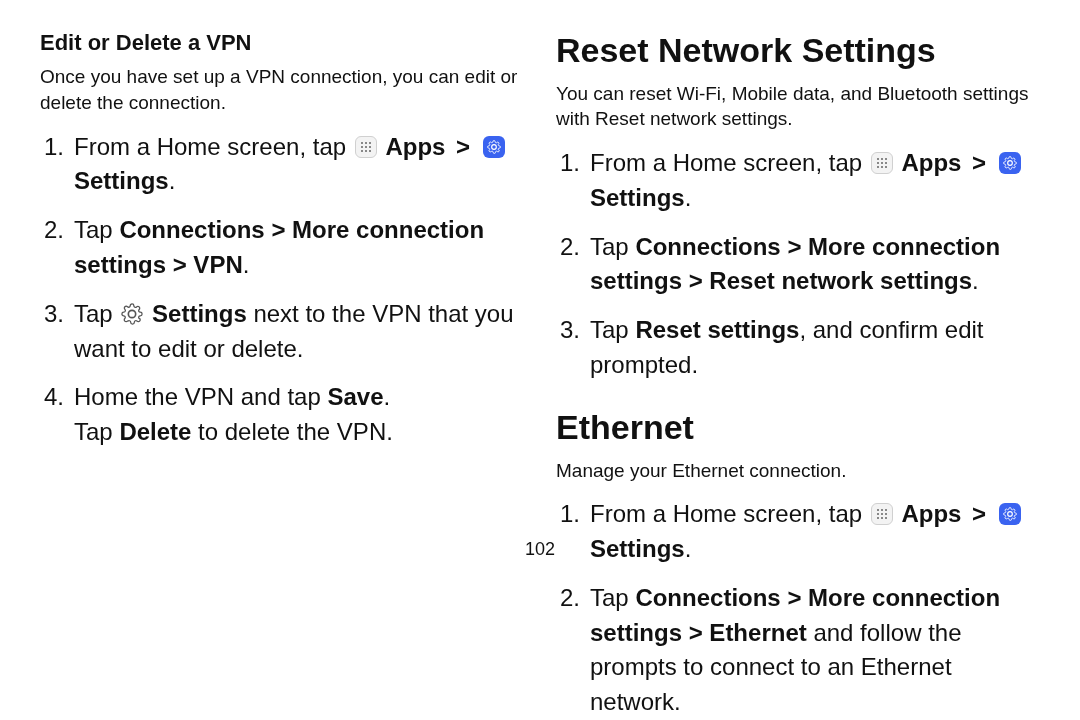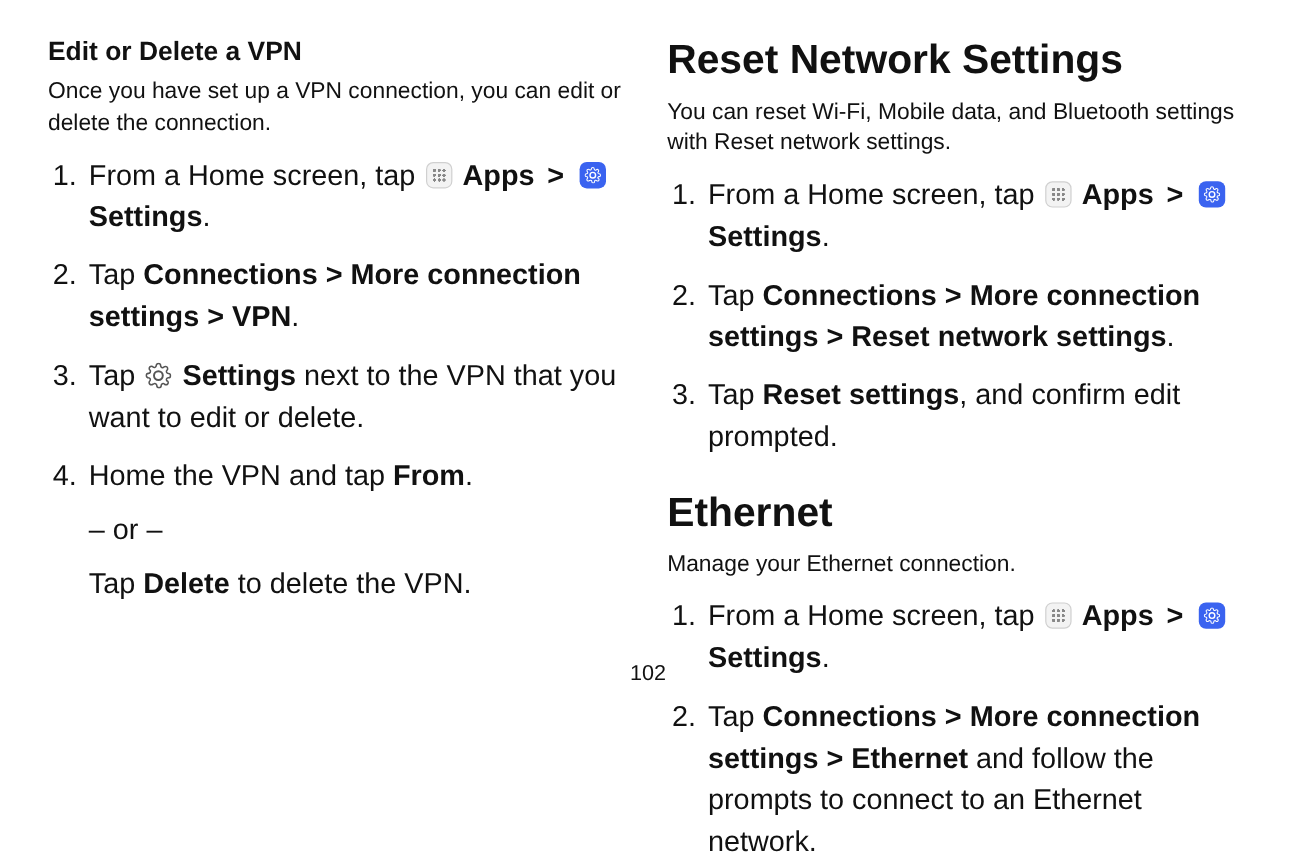--- a/index.html
+++ b/index.html
@@ -107,21 +107,21 @@
     border: none;
   }
 
   
   .footer {
     display: flex;
     justify-content: space-between;
     font-size: 18px;
     padding-top: 8px;
   }
-  .footer .center { position: absolute; left: 50%; transform: translateX(-50%); bottom: 24px; }
+  .footer .center { position: absolute; left: 50%; transform: translateX(-50%); bottom: 36px; }
 </style>
 </head>
 <body>
 
 <div class="page">
   <div class="cols">
 
     <div class="col">
       <h3 class="sub">Edit or Delete a VPN</h3>
       <p class="intro">Once you have set up a VPN connection, you can edit or delete the connection.</p>
@@ -148,22 +148,21 @@
           <span class="icon icon-settings-gray">
             <svg width="22" height="22" viewBox="0 0 24 24" fill="none">
                 <path d="M12 8a4 4 0 100 8 4 4 0 000-8z" stroke="#555" stroke-width="1.8"></path>
                 <path d="M19.4 15a1.7 1.7 0 00.34 1.87l.6.06a2 2 0 11-2.83 2.83l-.06-.06a1.7 1.7 0 00-1.87-.34 1.7 1.7 0 00-1.03 1.56V21a2 2 0 11-4 0v-.09a1.7 1.7 0 00-1.11-1.56 1.7 1.7 0 00-1.87.34l-.6.06a2 2 0 11-2.83-2.83l.06-.06a1.7 1.7 0 00.34-1.87 1.7 1.7 0 00-1.56-1.03H3a2 2 0 110-4h.09a1.7 1.7 0 001.56-1.11 1.7 1.7 0 00-.34-1.87l-.06-.06a2 2 0 112.83-2.83l.06.06a1.7 1.7 0 001.87.34H9a1.7 1.7 0 001.03-1.56V3a2 2 0 114 0v.09a1.7 1.7 0 001.03 1.56 1.7 1.7 0 001.87-.34l.06-.06a2 2 0 112.83 2.83l-.06.06a1.7 1.7 0 00-.34 1.87V9a1.7 1.7 0 001.56 1.03H21a2 2 0 110 4h-.09a1.7 1.7 0 00-1.56 1.03z" stroke="#555" stroke-width="1.4"></path>
               </svg>
           </span>
           <b>Settings</b>
           <span> next to the VPN that you want to edit or delete.</span>
         </li>
         <li>
-          <span>Home the VPN and tap </span><b>From</b><span>.</span>
-          <div class="sub-or">– or –</div>
+          <span>Home the VPN and tap </span><b>Save</b><span>.</span>
           <div>
             <span>Tap </span><b>Delete</b><span> to delete the VPN.</span>
           </div>
         </li>
       </ol>
     </div>
 
     <div class="col">
       <h2 class="section">Reset Network Settings</h2>
       <p class="intro">You can reset Wi-Fi, Mobile data, and Bluetooth settings with Reset network settings.</p>

